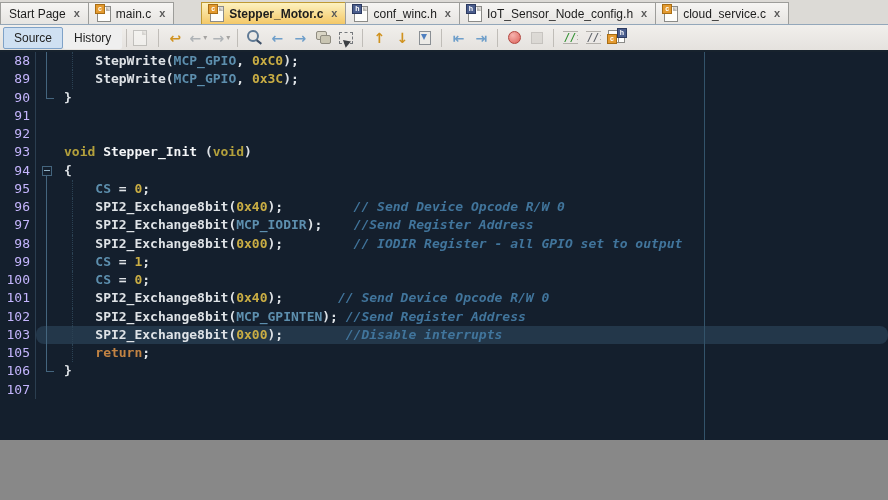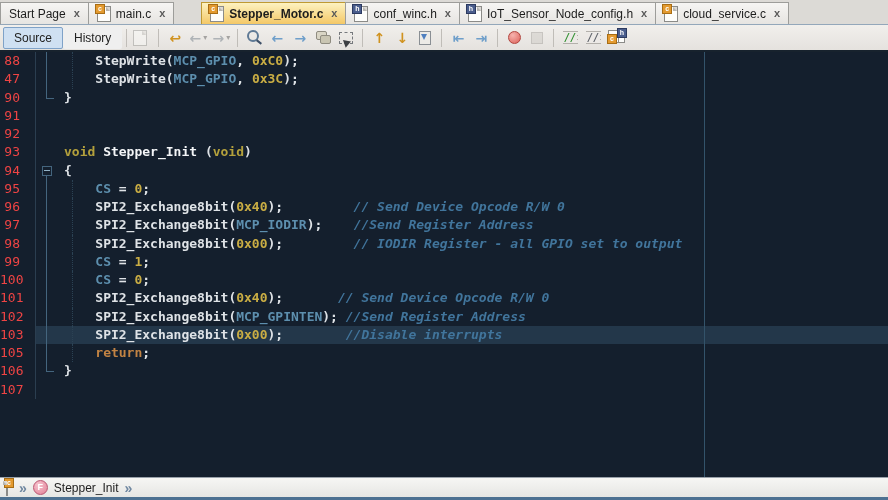--- a/index.html
+++ b/index.html
@@ -1,16 +1,16 @@
 <!DOCTYPE html>
 <html style="--plain: #dfe3e7; --keyword: #b3a03c; --keyword2: #c28343; --identifier: #5d8fae; --number: #c9ad44; --comment: #41759c; --editor_bg: #141f2d; --current_line_bg: #23374a; --active_tab: #f4c867;"><head>
 <meta charset="utf-8">
 <style>
   html,body{margin:0;padding:0;background:#888;}
-  .page{position:relative;width:888px;height:500px;background:#ece9e6;overflow:hidden;
+  .page{position:relative;width:888px;height:440px;background:#ece9e6;overflow:hidden;
         font-family:"Liberation Sans",sans-serif;}
 
   
   .tabbar{position:absolute;top:0;left:0;right:0;height:25px;background:#dcdad6;
           border-bottom:1px solid #93a7ba;display:flex;align-items:flex-end;box-sizing:border-box;}
   .tab{height:22px;display:flex;align-items:center;padding:0 8px;box-sizing:border-box;
        background:linear-gradient(#f6f5f3,#e6e4e1);border:1px solid #9d9d9a;border-bottom:none;
        margin-right:-1px;font-size:12px;color:#1d1d1d;white-space:nowrap;cursor:default;}
   .tab.active{background:linear-gradient(#fdf2c0,#f4c867);border-color:#bf9a33;font-weight:bold;margin-left:28px;}
   .tab .close{margin-left:8px;color:#5a5a5a;font-weight:bold;font-size:11px;line-height:1;}
@@ -53,24 +53,24 @@
   .hc i:last-child{left:0;bottom:0;}
   .hc .badge{left:-2px;top:auto;bottom:-2px;}
   .hc .hb{position:absolute;right:-2px;top:-2px;width:8px;height:8px;color:#fff;background:#4a5d8c;border:1px solid #2c3a60;font:bold 7px/8px "Liberation Sans",sans-serif;text-align:center;}
   .bm{width:10px;height:12px;background:#eceae6;border:1px solid #8a8f94;position:relative;}
   .bm::after{content:"";position:absolute;left:1px;top:2px;border:3px solid transparent;border-top:6px solid #4f7fbf;}
 
   
   .editor{position:absolute;top:52px;left:0;right:0;height:425px;background:#141f2d;overflow:hidden;
           font:bold 13px/18.25px "DejaVu Sans Mono",monospace;cursor:text;}
   .row{display:flex;height:18.25px;position:relative;}
-  .lnum{width:36px;flex:none;text-align:right;padding-right:15px;box-sizing:border-box;
-        color:#ef4444;font-weight:normal;border-right:1px solid #2b3e50;}
+  .lnum{width:36px;flex:none;text-align:right;padding-right:5px;box-sizing:border-box;
+        color:#c4b5fd;font-weight:normal;border-right:1px solid #2b3e50;}
   .body{flex:1;display:flex;position:relative;}
-  .row.current .body{background:#23374a;}
+  .row.current .body{background:#23374a;border-radius:8px;}
   .fold{width:22px;flex:none;position:relative;}
   .fold.line::before{content:"";position:absolute;left:10px;top:0;bottom:0;width:1px;background:#44657e;}
   .fold.end::before{content:"";position:absolute;left:10px;top:0;height:9px;width:1px;background:#44657e;}
   .fold.end::after{content:"";position:absolute;left:10px;top:9px;width:8px;height:1px;background:#44657e;}
   .fold.box::before{content:"";position:absolute;left:10px;top:14px;bottom:0;width:1px;background:#44657e;}
   .fbox{position:absolute;left:6px;top:4px;width:10px;height:10px;border:1px solid #44657e;box-sizing:border-box;}
   .fbox::after{content:"";position:absolute;left:1px;right:1px;top:3px;height:1px;background:#93b2c6;}
   .code{flex:1;white-space:pre;position:relative;padding-left:6px;color:#dfe3e7;}
   .guide{position:absolute;left:14px;top:0;bottom:0;border-left:1px dotted #2b4254;}
   .t-pl{color:var(--plain,#dfe3e7);}
@@ -229,21 +229,21 @@
   <div class="editor">
     <div id="rows">
         <div class="row">
           <div class="lnum">88</div>
           <div class="body">
             <div class="fold line"></div>
             <div class="code"><span class="guide"></span><span class="t-pl">    </span><span class="t-fn">StepWrite</span><span class="t-pl">(</span><span class="t-id">MCP_GPIO</span><span class="t-pl">, </span><span class="t-num">0xC0</span><span class="t-pl">);</span></div>
           </div>
         </div>
         <div class="row">
-          <div class="lnum">47</div>
+          <div class="lnum">89</div>
           <div class="body">
             <div class="fold line"></div>
             <div class="code"><span class="guide"></span><span class="t-pl">    </span><span class="t-fn">StepWrite</span><span class="t-pl">(</span><span class="t-id">MCP_GPIO</span><span class="t-pl">, </span><span class="t-num">0x3C</span><span class="t-pl">);</span></div>
           </div>
         </div>
         <div class="row">
           <div class="lnum">90</div>
           <div class="body">
             <div class="fold end"></div>
             <div class="code"><span class="t-pl">}</span></div>

